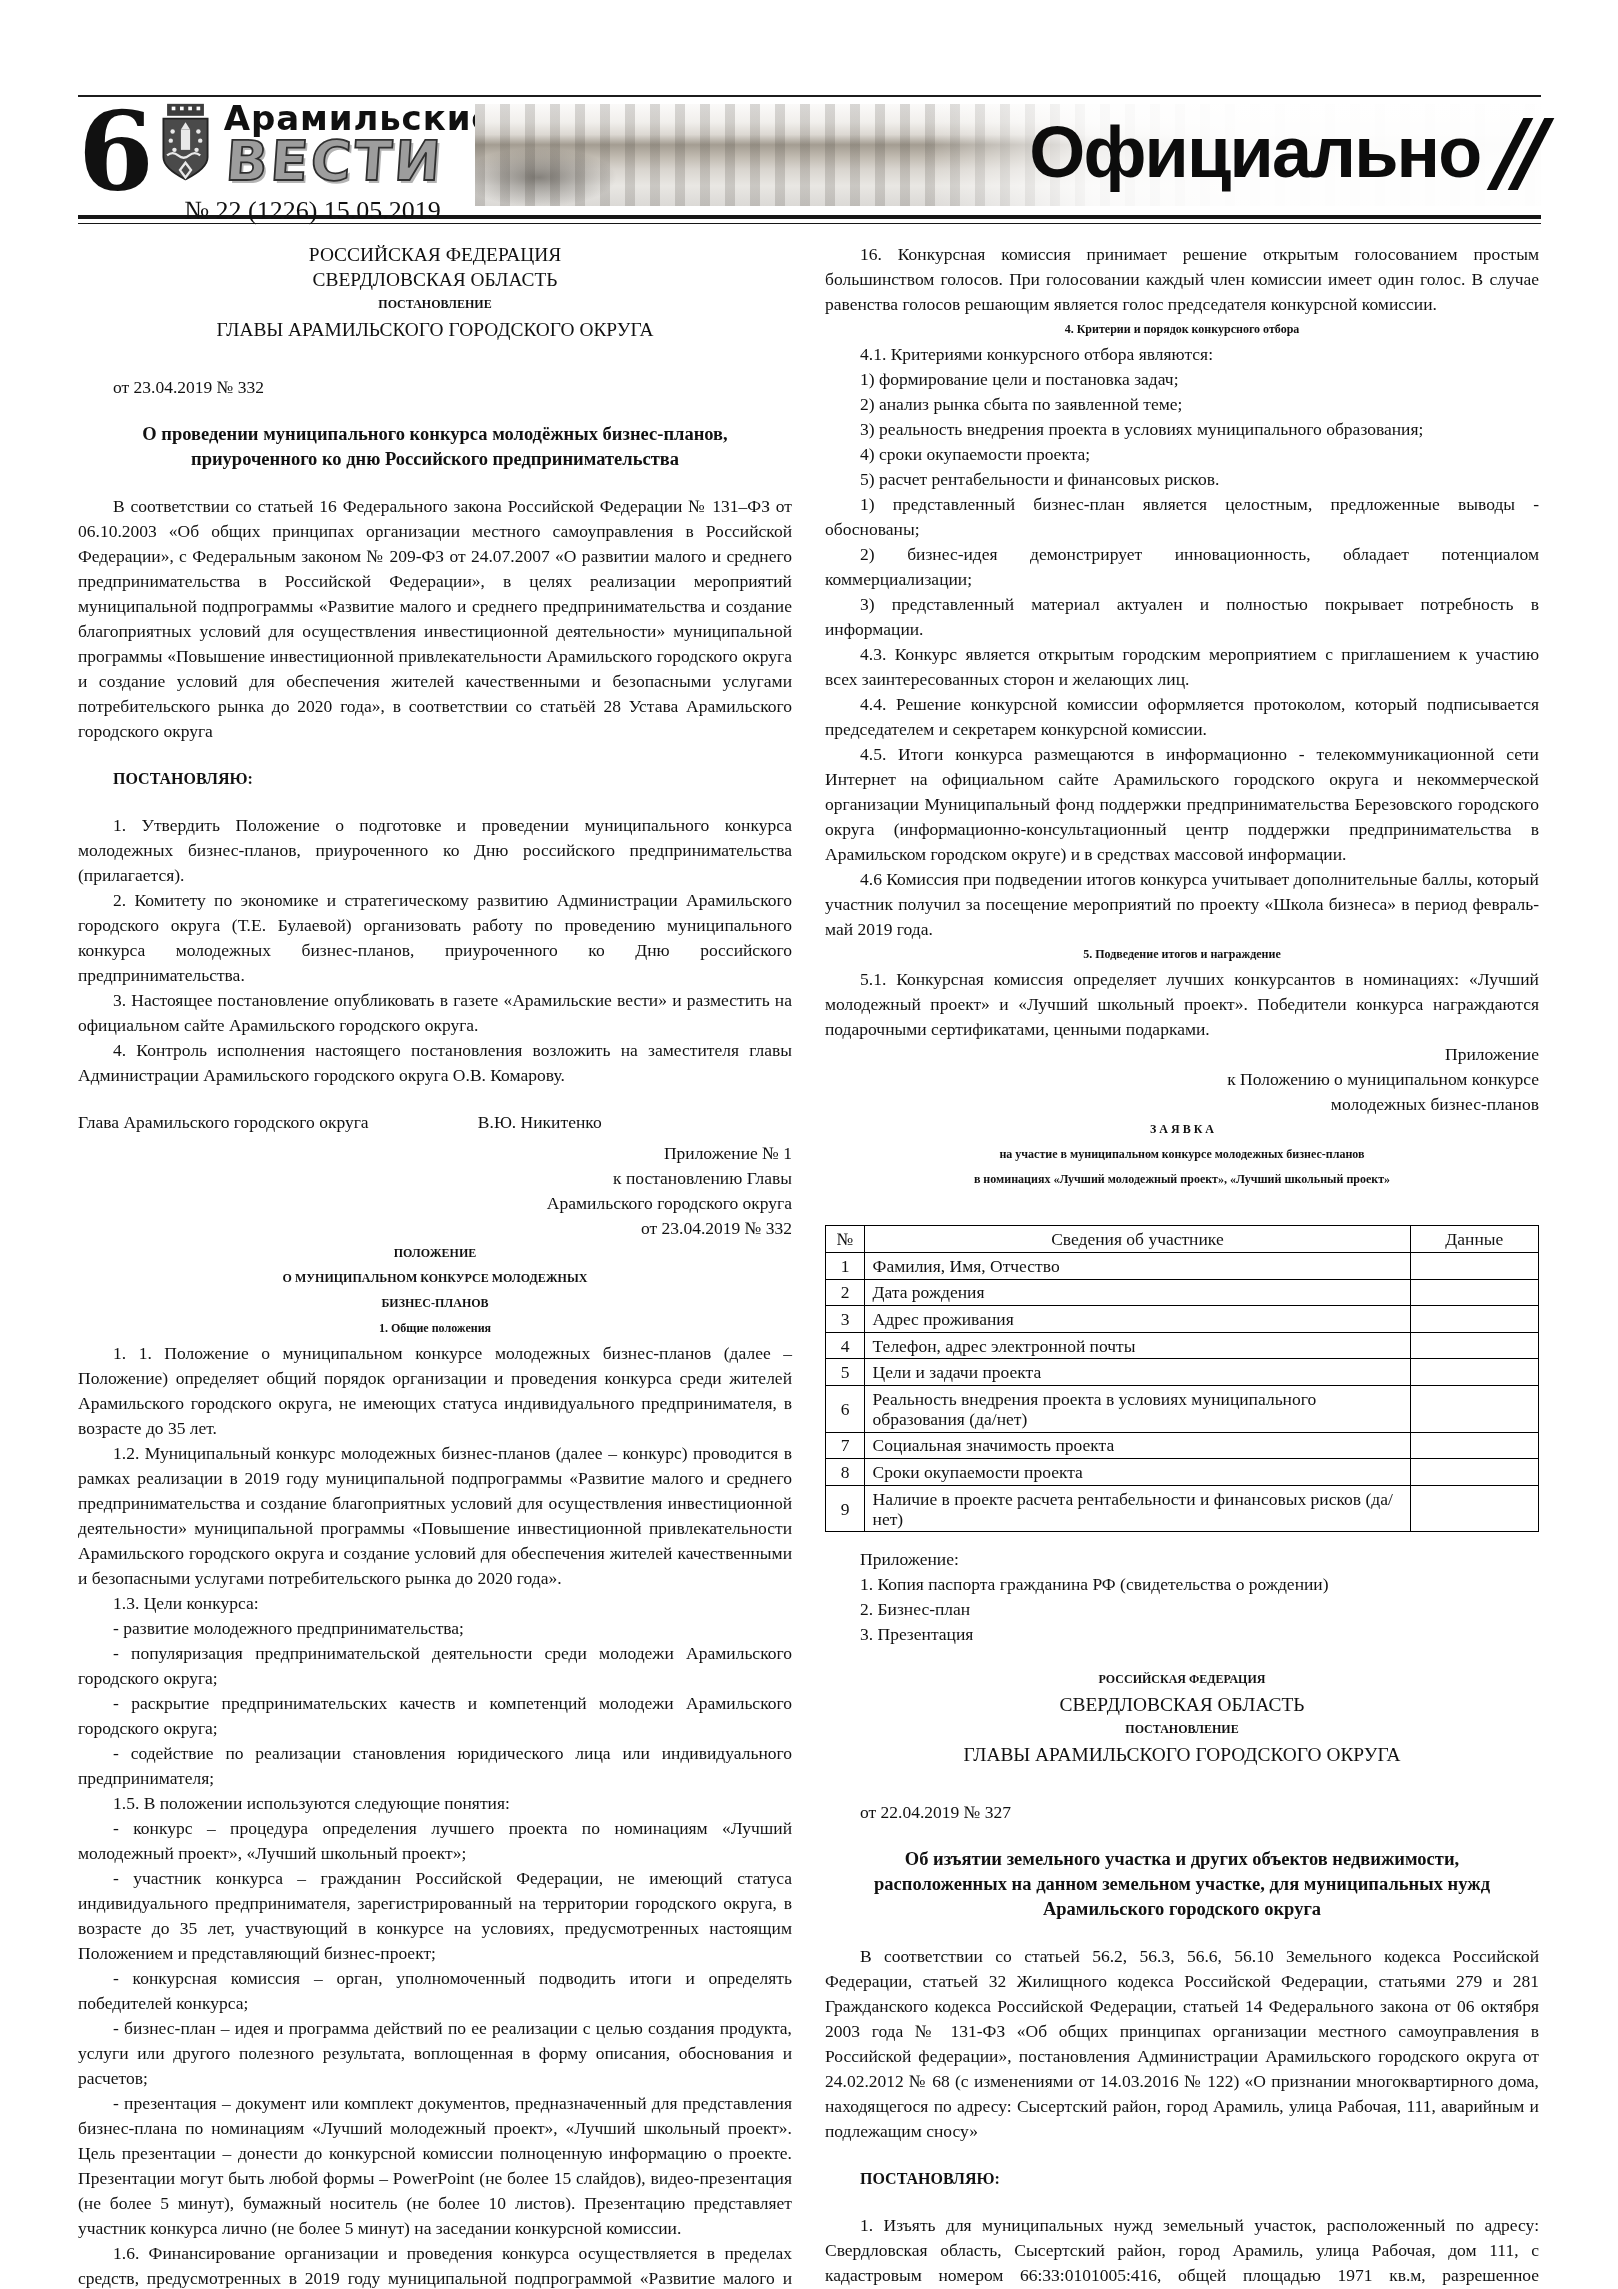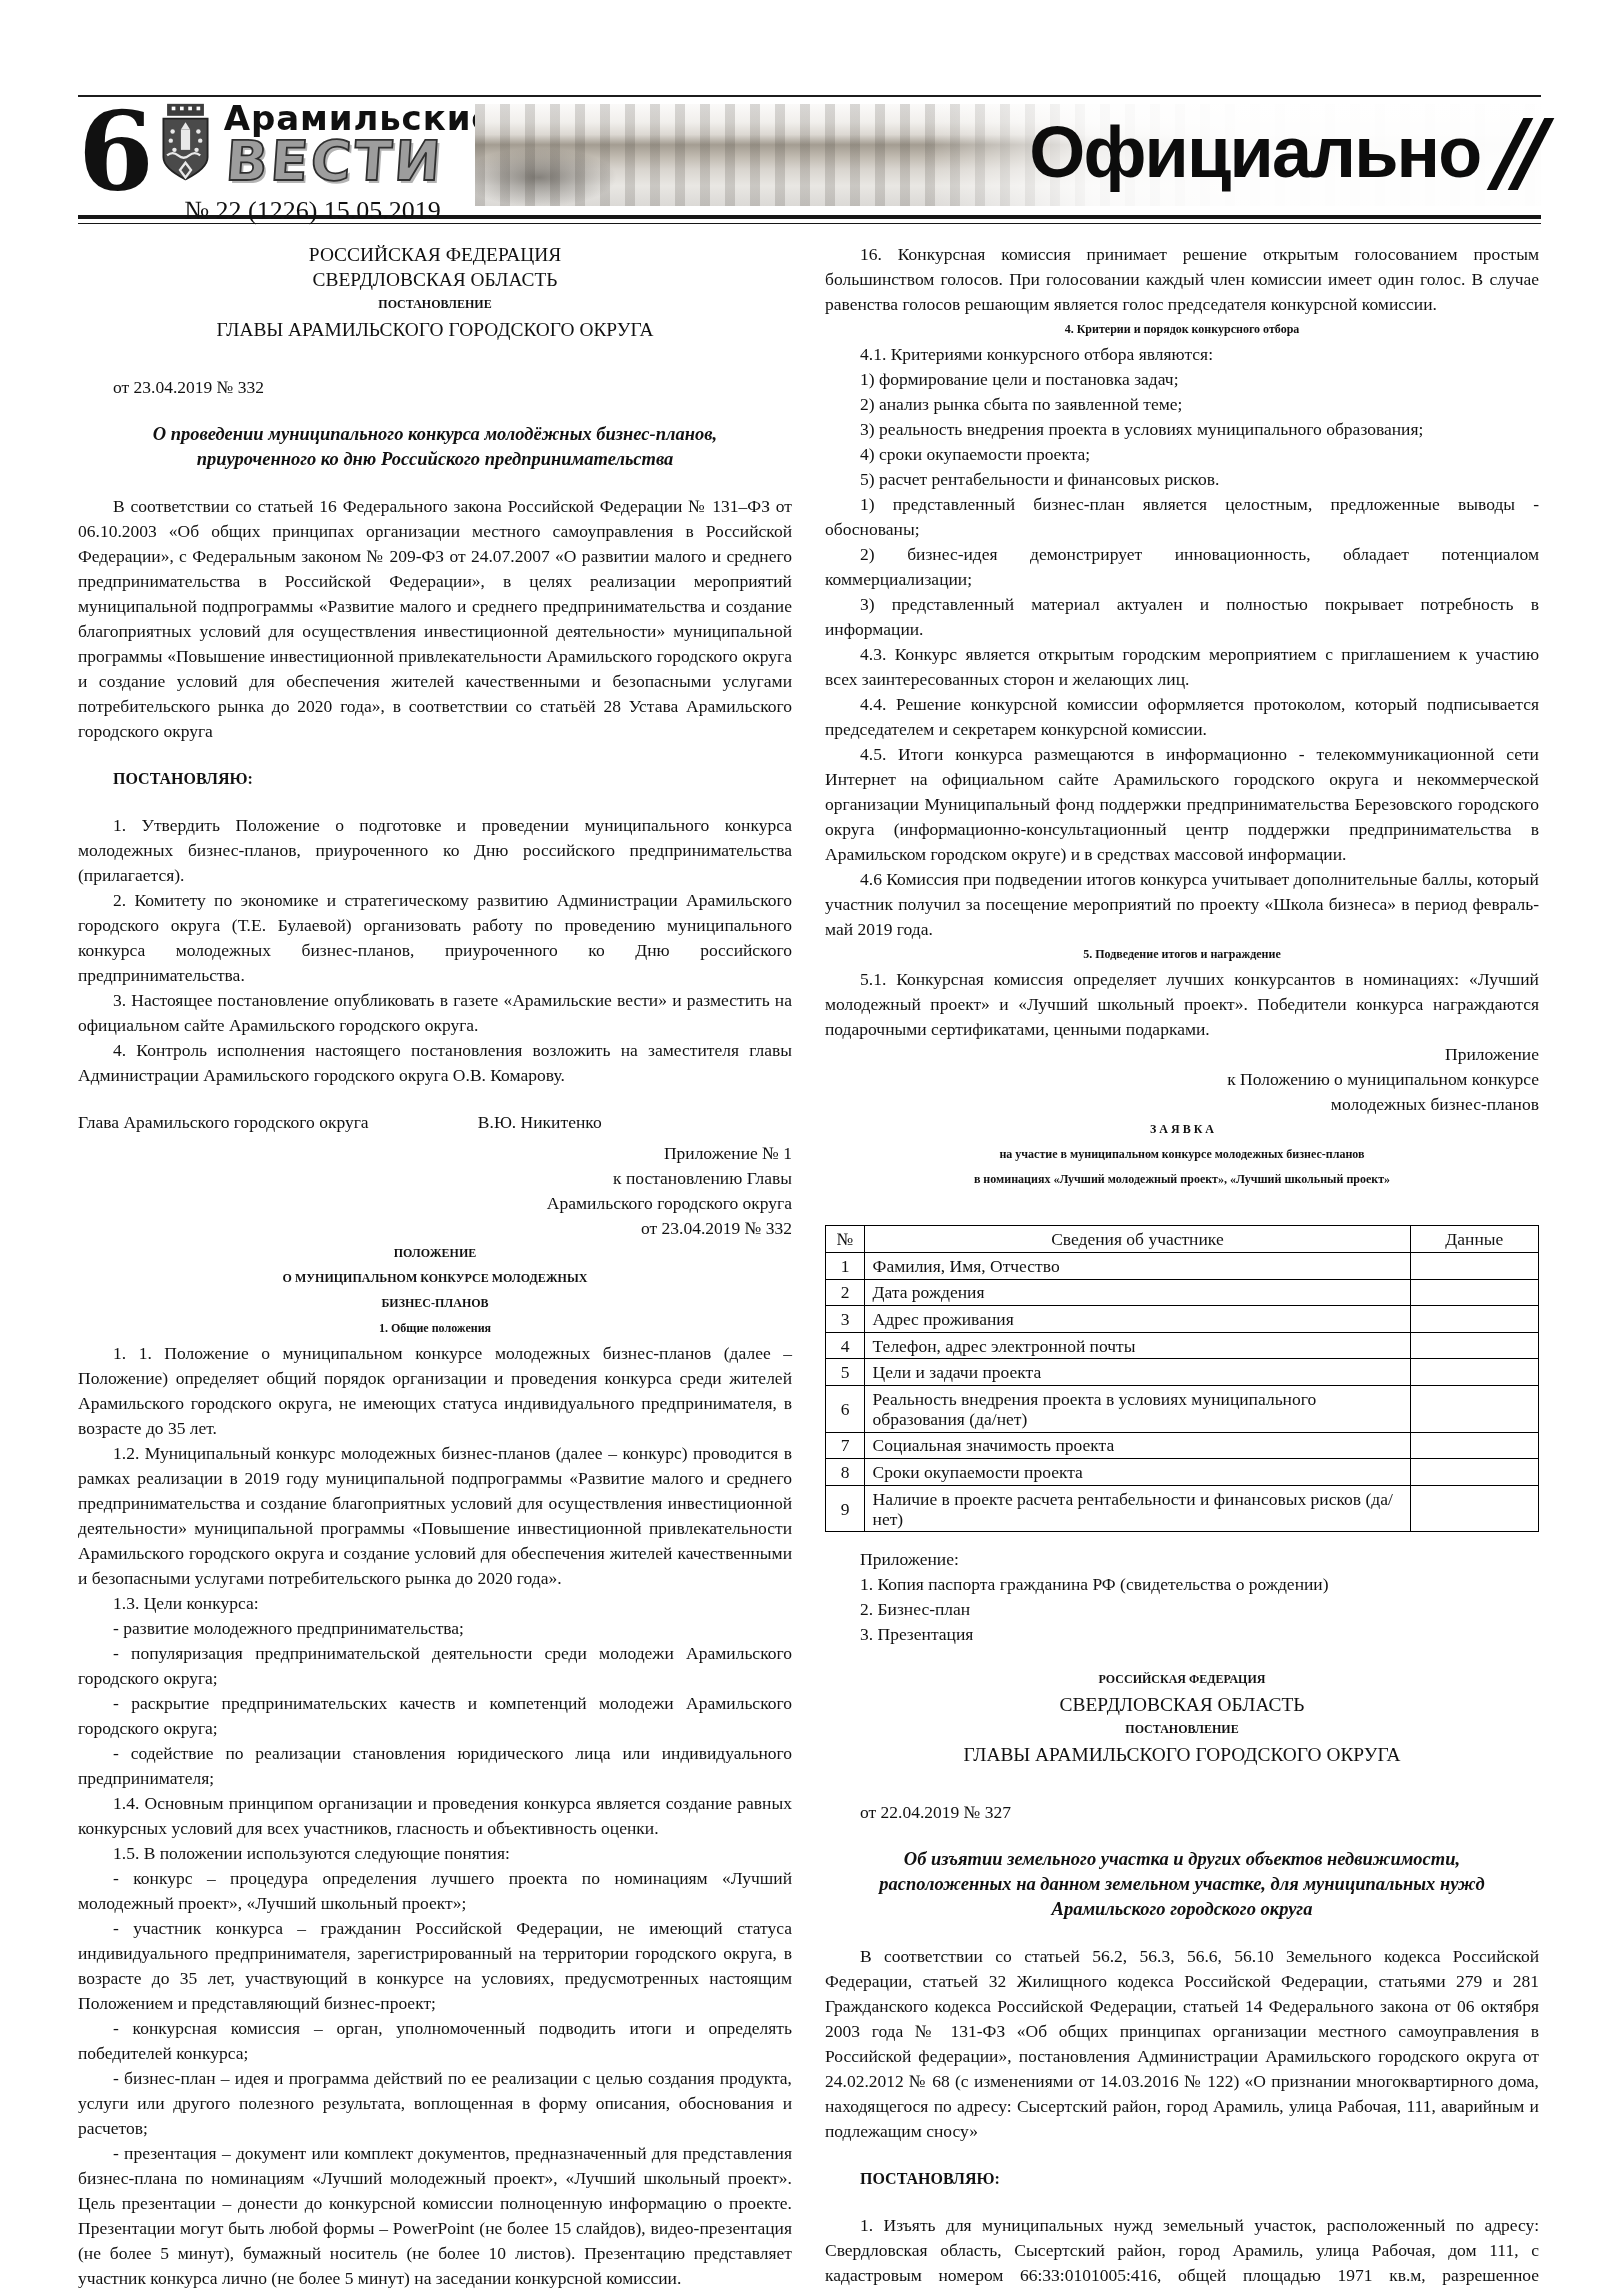--- a/index.html
+++ b/index.html
@@ -37,21 +37,21 @@
   }
   .slashes{display:inline-flex;margin-left:24px;margin-top:5.5px;}
   .slashes i{display:block;width:10px;height:72px;background:#0c0c0c;transform:skewX(-27deg);}
   .slashes i + i{margin-left:11px;}
   .double-rule{margin-top:5.5px;border-top:4.6px solid #161616;border-bottom:1.8px solid #161616;height:3.7px;}
   
   .cols{display:flex;gap:33px;margin-top:18.5px;}
   .col{width:714px;flex:none;font-size:17.5px;line-height:25px;hyphens:auto;}
   .b-c{text-align:center;font-size:19.4px;}
   .b-cb{text-align:center;font-weight:bold;font-size:12px;}
-  .b-cbi{text-align:center;font-weight:bold;font-style:italic;font-size:18.5px;padding:0 13px;}
+  .b-cbi{text-align:center;font-weight:bold;font-size:18.5px;padding:0 13px;}
   .b-p{text-align:justify;text-indent:35px;}
   .b-pb{font-weight:bold;text-indent:35px;font-size:16px;}
   .b-r{text-align:right;}
   .sig{display:grid;grid-template-columns:56% 1fr;}
   .sig span{display:block;}
   table.app{width:100%;border-collapse:collapse;table-layout:fixed;}
   table.app th, table.app td{
     border:1.5px solid #000;font-weight:normal;font-size:17.5px;line-height:20px;
     padding:2.8px 7.4px;vertical-align:middle;height:25px;box-sizing:border-box;
   }
@@ -140,21 +140,20 @@
         <div class="b-cb">О МУНИЦИПАЛЬНОМ КОНКУРСЕ МОЛОДЕЖНЫХ</div>
         <div class="b-cb">БИЗНЕС-ПЛАНОВ</div>
         <div class="b-cb">1. Общие положения</div>
         <div class="b-p">1. 1. Положение о муниципальном конкурсе молодежных бизнес-планов (далее – Положение) определяет общий порядок организации и проведения конкурса среди жителей Арамильского городского округа, не имеющих статуса индивидуального предпринимателя, в возрасте до 35 лет.</div>
         <div class="b-p">1.2. Муниципальный конкурс молодежных бизнес-планов (далее – конкурс) проводится в рамках реализации в 2019 году муниципальной подпрограммы «Развитие малого и среднего предпринимательства и создание благоприятных условий для осуществления инвестиционной деятельности» муниципальной программы «Повышение инвестиционной привлекательности Арамильского городского округа и создание условий для обеспечения жителей качественными и безопасными услугами потребительского рынка до 2020 года».</div>
         <div class="b-p">1.3. Цели конкурса:</div>
         <div class="b-p">- развитие молодежного предпринимательства;</div>
         <div class="b-p">- популяризация предпринимательской деятельности среди молодежи Арамильского городского округа;</div>
         <div class="b-p">- раскрытие предпринимательских качеств и компетенций молодежи Арамильского городского округа;</div>
         <div class="b-p">- содействие по реализации становления юридического лица или индивидуального предпринимателя;</div>
-        <div class="b-p">1.4. Основным принципом организации и проведения конкурса является создание равных конкурсных условий для всех участников, гласность и объективность оценки.</div>
         <div class="b-p">1.5. В положении используются следующие понятия:</div>
         <div class="b-p">- конкурс – процедура определения лучшего проекта по номинациям «Лучший молодежный проект», «Лучший школьный проект»;</div>
         <div class="b-p">- участник конкурса – гражданин Российской Федерации, не имеющий статуса индивидуального предпринимателя, зарегистрированный на территории городского округа, в возрасте до 35 лет, участвующий в конкурсе на условиях, предусмотренных настоящим Положением и представляющий бизнес-проект;</div>
         <div class="b-p">- конкурсная комиссия – орган, уполномоченный подводить итоги и определять победителей конкурса;</div>
         <div class="b-p">- бизнес-план – идея и программа действий по ее реализации с целью создания продукта, услуги или другого полезного результата, воплощенная в форму описания, обоснования и расчетов;</div>
         <div class="b-p">- презентация – документ или комплект документов, предназначенный для представления бизнес-плана по номинациям «Лучший молодежный проект», «Лучший школьный проект». Цель презентации – донести до конкурсной комиссии полноценную информацию о проекте. Презентации могут быть любой формы – PowerPoint (не более 15 слайдов), видео-презентация (не более 5 минут), бумажный носитель (не более 10 листов). Презентацию представляет участник конкурса лично (не более 5 минут) на заседании конкурсной комиссии.</div>
         <div class="b-p">1.6. Финансирование организации и проведения конкурса осуществляется в пределах средств, предусмотренных в 2019 году муниципальной подпрограммой «Развитие малого и среднего предпринимательства и создание благоприятных условий для осуществления инвестиционной деятельности» муниципальной программы «Повышение инвестиционной привлекательности Арамильского городского округа и создание условий для обеспечения жителей качественными и безопасными услугами потребительского рынка до 2020 года», а также привлеченных внебюджетных (спонсорских) средств.</div>
       </div>
     <div class="col" id="col-right">
         <div class="b-p">16. Конкурсная комиссия принимает решение открытым голосованием простым большинством голосов. При голосовании каждый член комиссии имеет один голос. В случае равенства голосов решающим является голос председателя конкурсной комиссии.</div>

